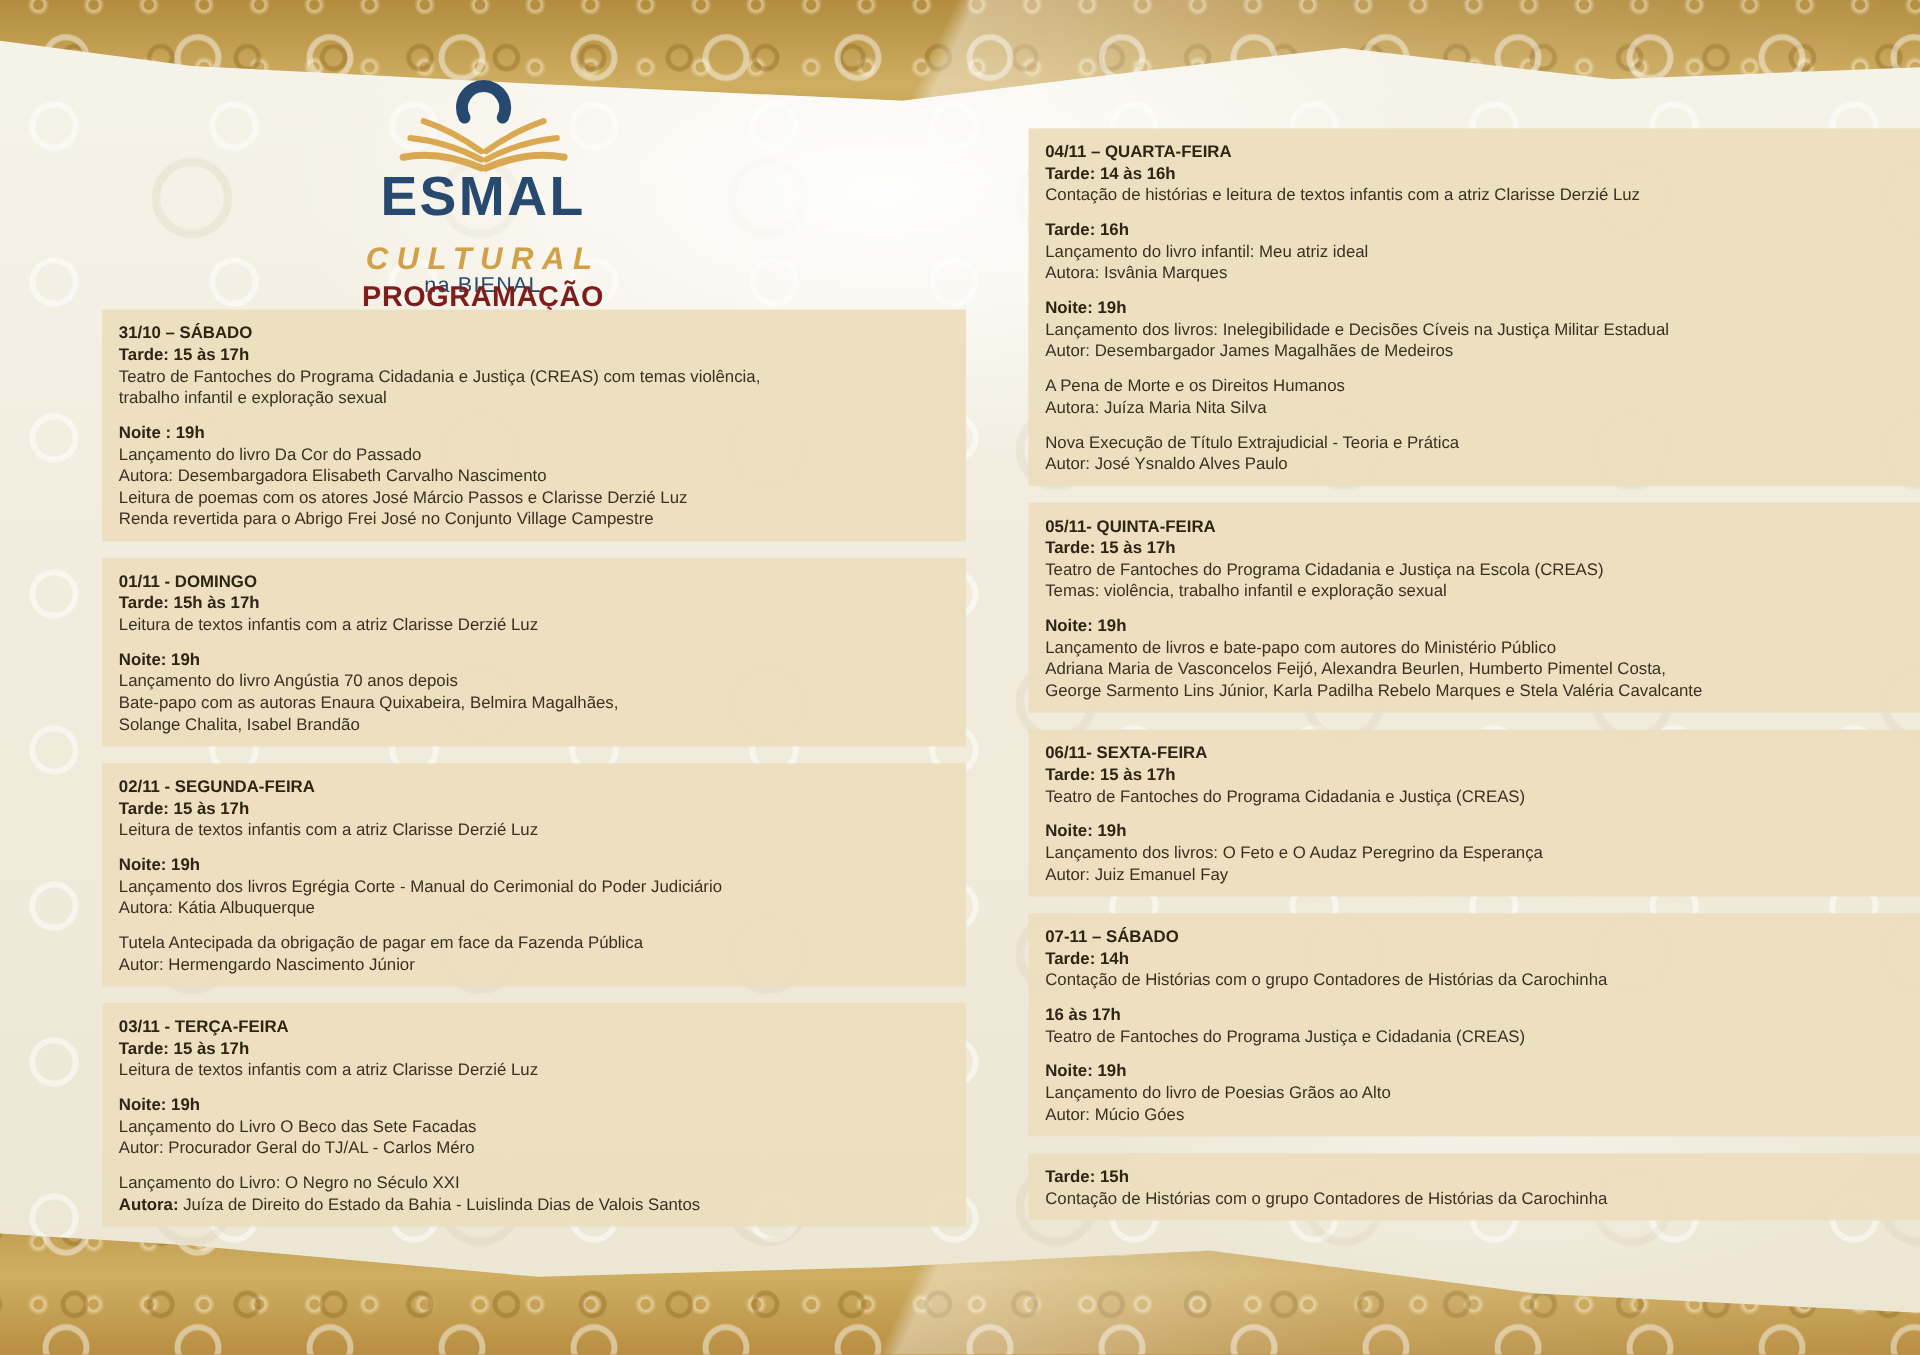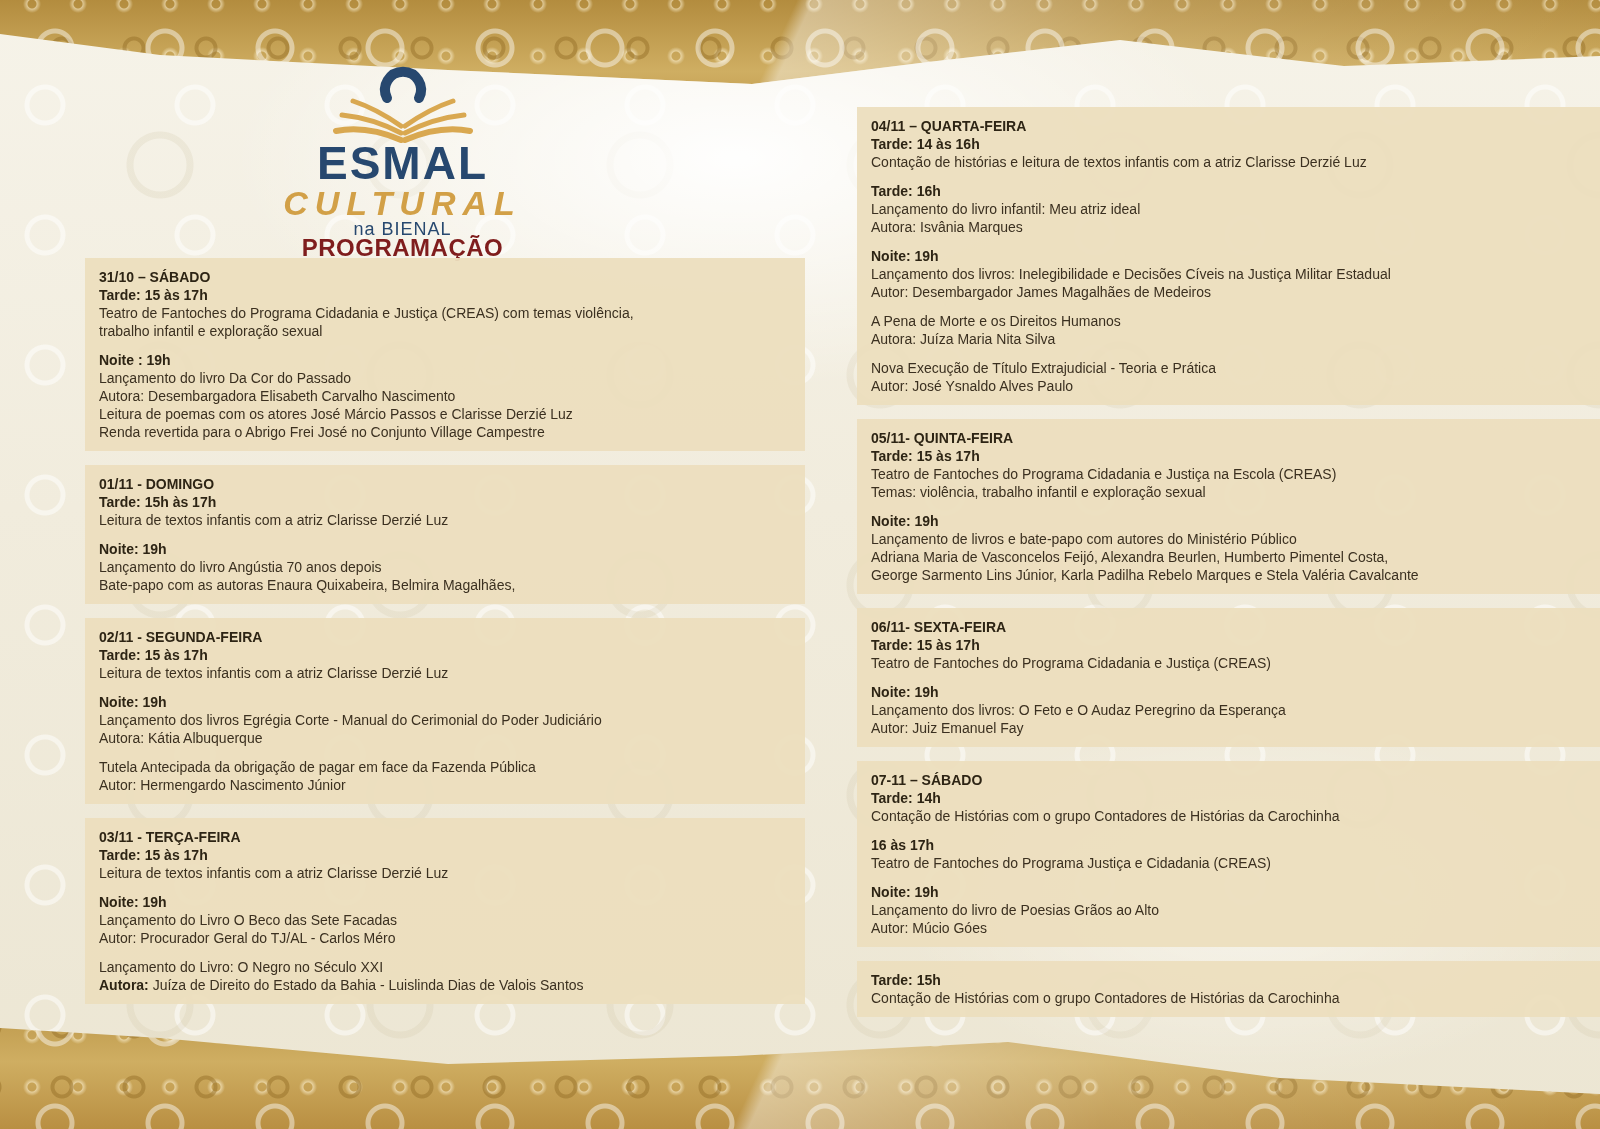--- a/index.html
+++ b/index.html
@@ -38,21 +38,21 @@
     background-size:100% 100%, 100% 100%, 240px 210px, 150px 130px, 100% 100%;
     background-position:0 0, 0 0, 40px 60px, 120px 40px, 0 0;
     clip-path:polygon(
       0 34px, 10% 55px, 28% 70px, 47% 84px, 58% 62px, 70% 40px, 84% 66px, 100% 56px,
       100% 1094px, 80% 1078px, 63% 1042px, 46% 1056px, 28% 1064px, 10% 1038px, 0 1028px);
   }
   
   .logo{position:absolute;left:85px;top:64px;width:635px;text-align:center;line-height:1;}
   .logo svg{display:block;margin:0 auto;}
   .logo-esmal{font-size:46px;font-weight:bold;letter-spacing:2px;color:#27486f;margin-top:-6px;}
-  .logo-cultural{font-size:34px;font-style:italic;font-weight:bold;letter-spacing:7px;color:#d2a047;margin-top:0;}
+  .logo-cultural{font-size:26px;font-style:italic;font-weight:bold;letter-spacing:7px;color:#d2a047;margin-top:16px;}
   .logo-bienal{font-size:18px;font-weight:normal;color:#27486f;margin-top:0;letter-spacing:1px;}
   .title{position:absolute;left:85px;top:234px;width:635px;text-align:center;
     font-size:24px;font-weight:bold;color:#7f1d1d;letter-spacing:.5px;margin:0;}
   
   .col{position:absolute;width:720px;}
   .col-left{left:85px;top:258px;}
   .col-right{left:857px;top:107px;width:763px;}
   .block{
     background:rgba(236,222,190,.95);
     padding:10px 14px;margin-bottom:14px;
@@ -101,20 +101,21 @@
         <div class="line">Renda revertida para o Abrigo Frei José no Conjunto Village Campestre</div>
       </div>
       <div class="block">
         <div class="line bold">01/11 - DOMINGO</div>
         <div class="line bold">Tarde: 15h às 17h</div>
         <div class="line">Leitura de textos infantis com a atriz Clarisse Derzié Luz</div>
         <div class="spacer"></div>
         <div class="line bold">Noite: 19h</div>
         <div class="line">Lançamento do livro Angústia 70 anos depois</div>
         <div class="line">Bate-papo com as autoras Enaura Quixabeira, Belmira Magalhães,</div>
+        <div class="line">Solange Chalita, Isabel Brandão</div>
       </div>
       <div class="block">
         <div class="line bold">02/11 - SEGUNDA-FEIRA</div>
         <div class="line bold">Tarde: 15 às 17h</div>
         <div class="line">Leitura de textos infantis com a atriz Clarisse Derzié Luz</div>
         <div class="spacer"></div>
         <div class="line bold">Noite: 19h</div>
         <div class="line">Lançamento dos livros Egrégia Corte - Manual do Cerimonial do Poder Judiciário</div>
         <div class="line">Autora: Kátia Albuquerque</div>
         <div class="spacer"></div>

